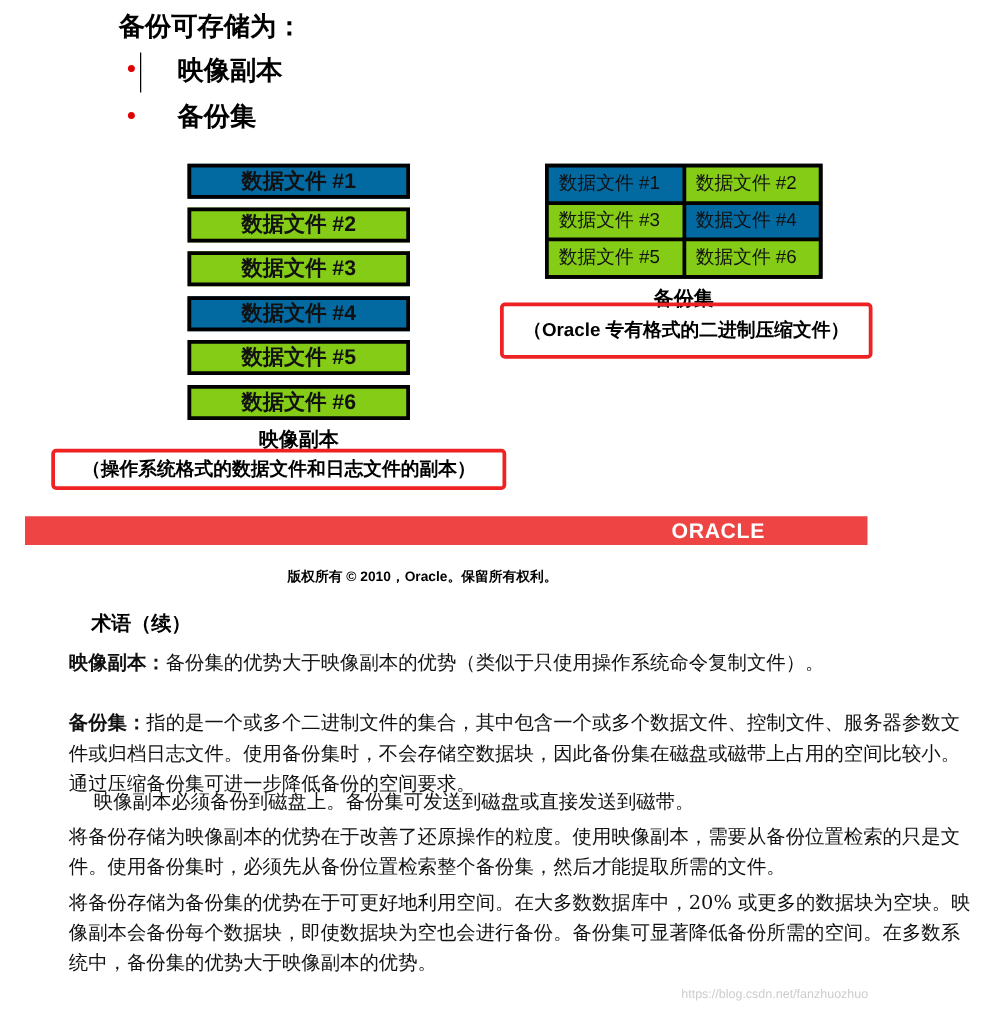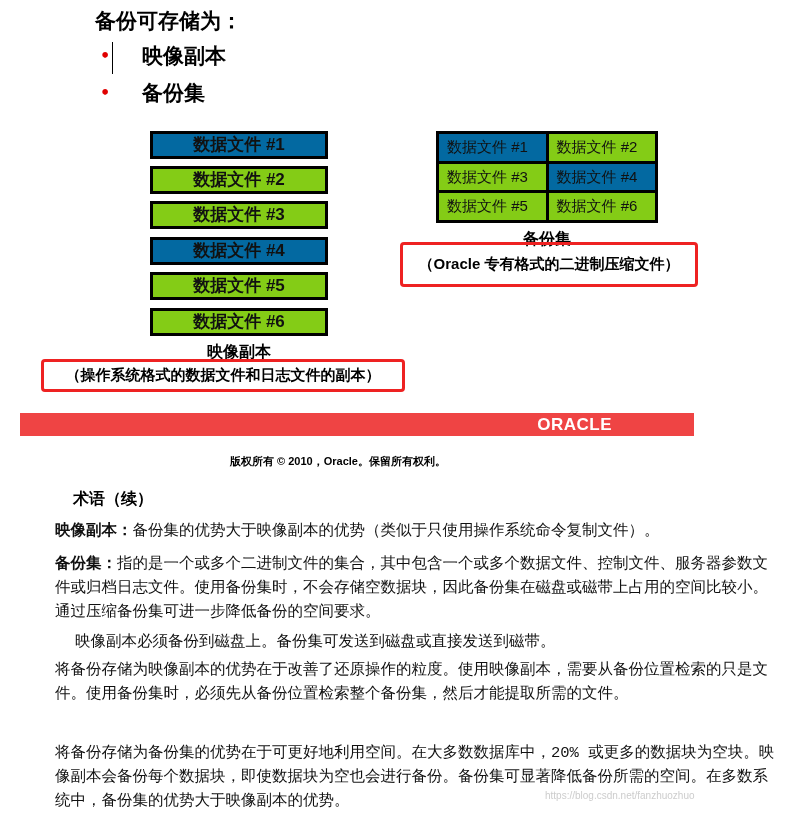--- a/index.html
+++ b/index.html
@@ -98,26 +98,26 @@
 <div class="abs red-bar">
   <span class="oracle-logo">ORACLE</span>
 </div>
 <div class="abs copyright">版权所有 © 2010，Oracle。保留所有权利。</div>
 
 <div class="abs notes-title">术语（续）</div>
 
 <div class="para" style="top:518px;">
   <b>映像副本：</b><span>备份集的优势大于映像副本的优势（类似于只使用操作系统命令复制文件）。</span>
 </div>
-<div class="para" style="top:551px;">
+<div class="para" style="top:566px;">
   <b>备份集：</b><span>指的是一个或多个二进制文件的集合，其中包含一个或多个数据文件、控制文件、服务器参数文件或归档日志文件。使用备份集时，不会存储空数据块，因此备份集在磁盘或磁带上占用的空间比较小。通过压缩备份集可进一步降低备份的空间要求。</span>
 </div>
 <div class="para" style="top:629px;margin-left:20px;">
   <span>映像副本必须备份到磁盘上。备份集可发送到磁盘或直接发送到磁带。</span>
 </div>
 <div class="para" style="top:625px;margin-top:32px;">
   <span>将备份存储为映像副本的优势在于改善了还原操作的粒度。使用映像副本，需要从备份位置检索的只是文件。使用备份集时，必须先从备份位置检索整个备份集，然后才能提取所需的文件。</span>
 </div>
-<div class="para" style="top:741px;font-family:Liberation Mono, monospace;">
+<div class="para" style="top:710px;">
   <span>将备份存储为备份集的优势在于可更好地利用空间。在大多数数据库中，20% 或更多的数据块为空块。映像副本会备份每个数据块，即使数据块为空也会进行备份。备份集可显著降低备份所需的空间。在多数系统中，备份集的优势大于映像副本的优势。</span>
 </div>
 
 <div class="watermark">https://blog.csdn.net/fanzhuozhuo</div>
 
 </body></html>

